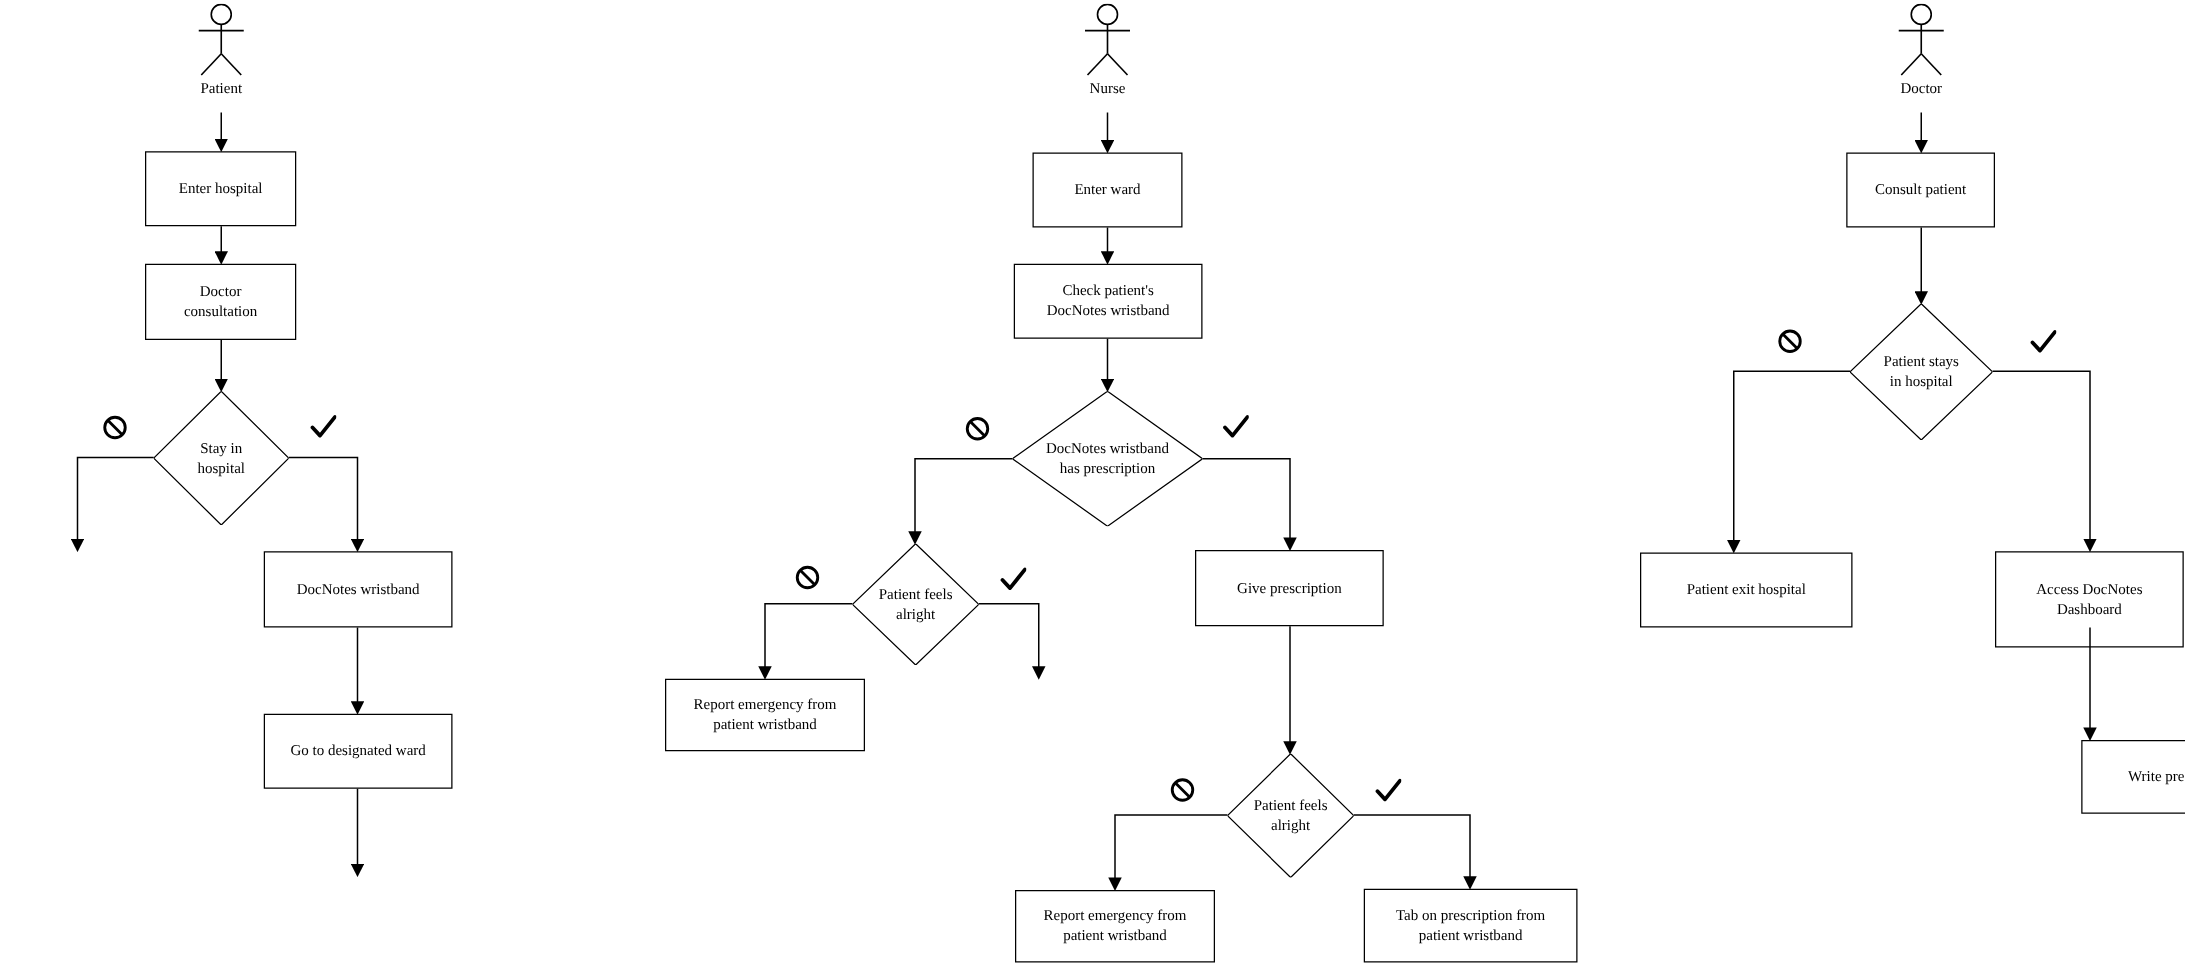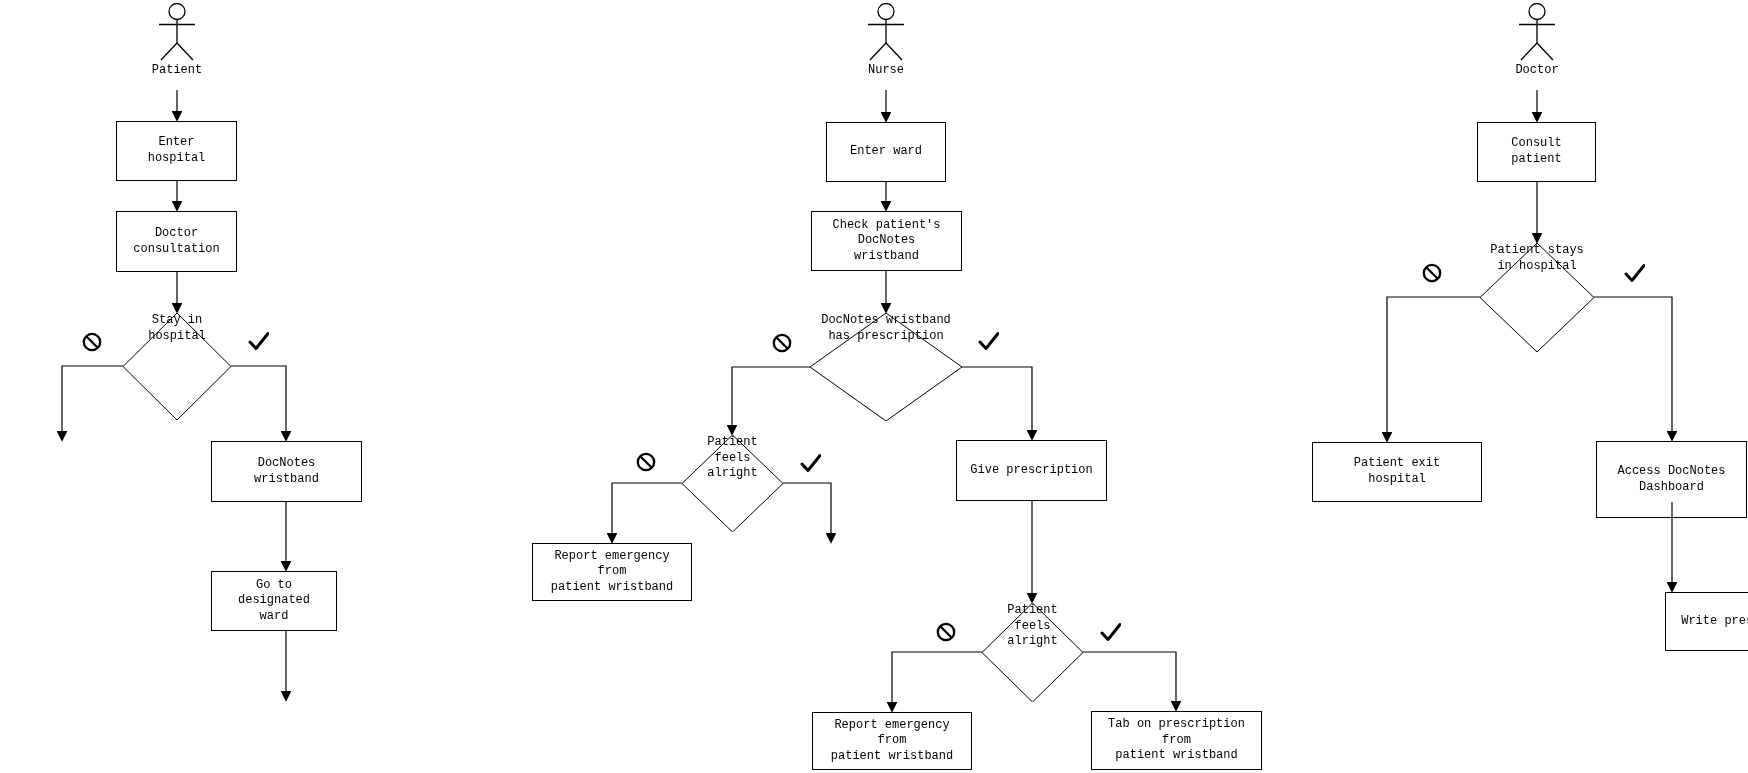--- a/index.html
+++ b/index.html
@@ -1,29 +1,29 @@
 <!DOCTYPE html>
 <html><head>
 <meta charset="utf-8">
 <style>
   html, body { margin:0; padding:0; background:#ffffff; }
   .canvas {
     position:relative; width:1748px; height:773px;
     background:#ffffff; color:#000;
-    font-family:Liberation Mono, monospace;
+    font-family:Liberation Serif, serif;
     overflow:hidden;
   }
   .box {
     position:absolute; box-sizing:border-box;
     display:flex; align-items:center; justify-content:center;
     text-align:center; border:1px solid #000; background:#fff;
     font-size:12px; line-height:1.3; white-space:pre-line; padding:13px;
   }
   .diamond {
-    position:absolute; display:flex; justify-content:center;
+    position:absolute; display:flex; align-items:center; justify-content:center;
     text-align:center; font-size:12px; line-height:1.3; white-space:pre-line;
   }
   .diamond > svg { position:absolute; left:0; top:0; width:100%; height:100%; }
   .diamond > span { position:relative; z-index:1; padding:0 6px; }
   .actor { position:absolute; }
   .actor-label {
     position:absolute; width:90px; text-align:center; font-size:12px;
   }
   .dicon { position:absolute; width:22px; height:22px; }
   #arrows { position:absolute; left:0; top:0; pointer-events:none; }
@@ -70,21 +70,21 @@
     <svg viewBox="0 0 100 100" preserveAspectRatio="none">
       <polygon points="50,0 100,50 50,100 0,50" fill="#fff" stroke="#000" vector-effect="non-scaling-stroke" stroke-width="1"></polygon>
     </svg>
     <span>Stay in
 hospital</span>
   </div>
 
 
   <div class="box" style="left:211px;top:441px;width:151px;height:61px">DocNotes wristband</div>
 
-  <div class="box" style="left:211px;top:571px;width:126px;height:60px">Go to designated ward</div>
+  <div class="box" style="left:211px;top:571px;width:151px;height:60px">Go to designated ward</div>
 
 
   <div class="box" style="left:826px;top:122px;width:120px;height:60px">Enter ward</div>
 
   <div class="box" style="left:811px;top:211px;width:151px;height:60px">Check patient's
 DocNotes wristband</div>
 
   <div class="diamond" style="left:810px;top:313px;width:152px;height:108px">
     <svg viewBox="0 0 100 100" preserveAspectRatio="none">
       <polygon points="50,0 100,50 50,100 0,50" fill="#fff" stroke="#000" vector-effect="non-scaling-stroke" stroke-width="1"></polygon>

